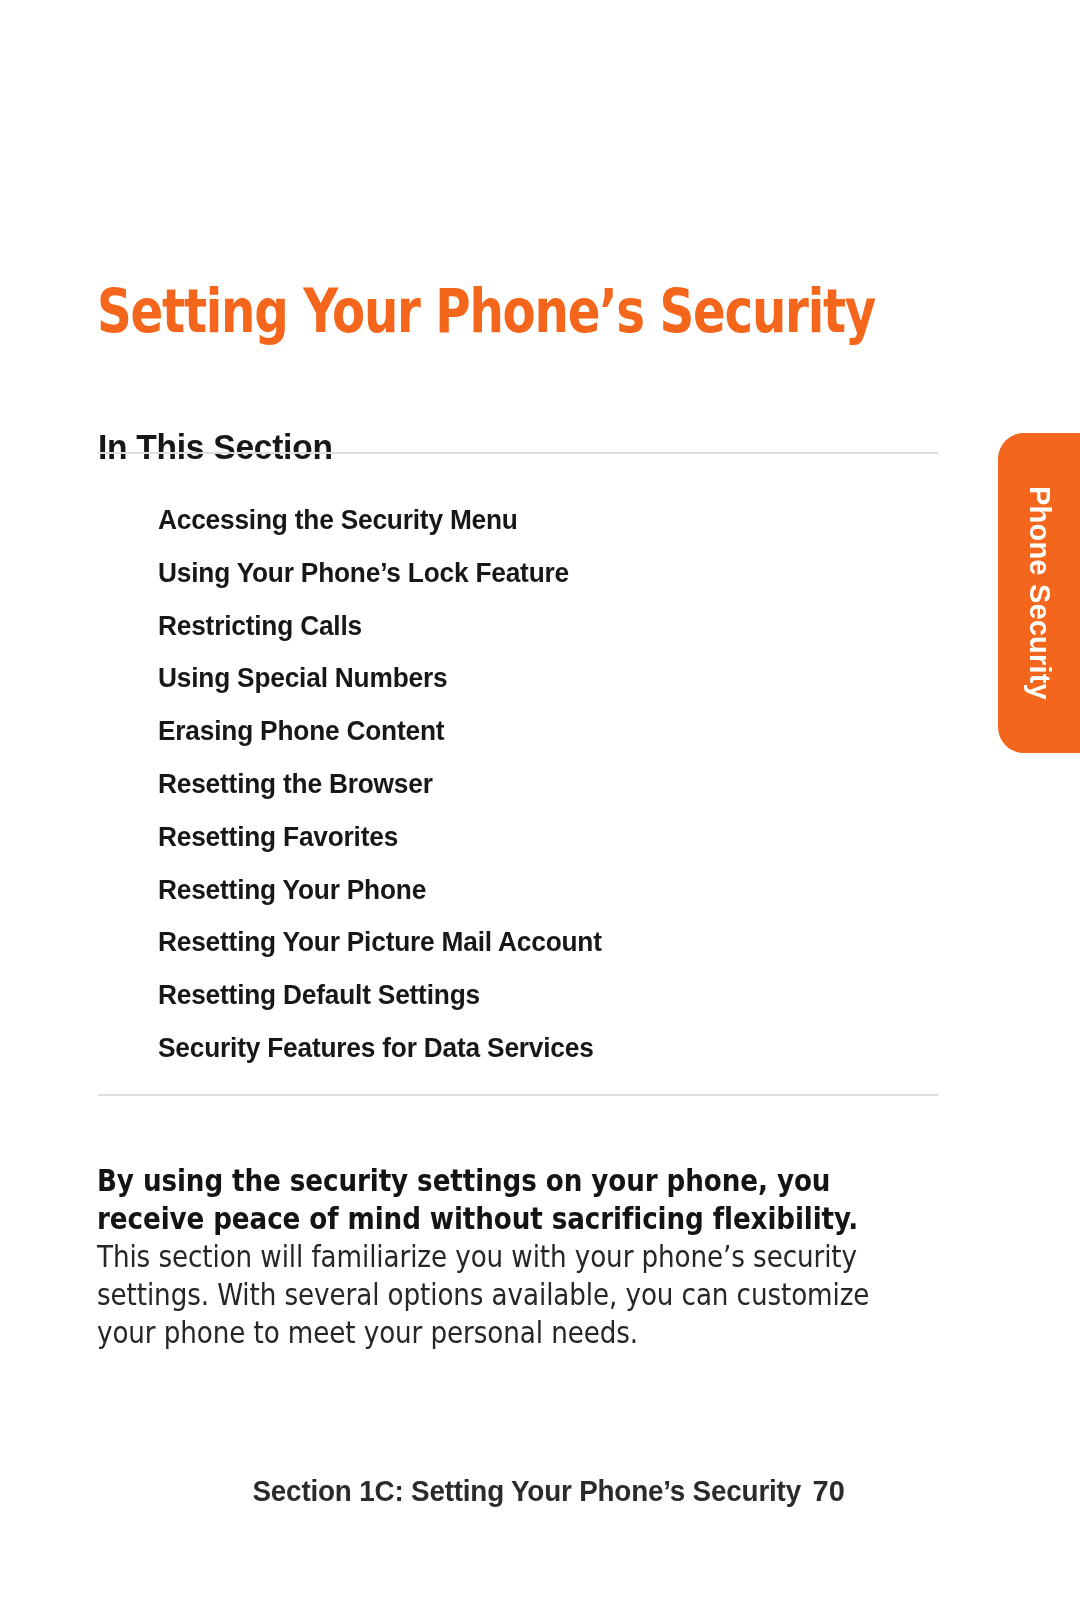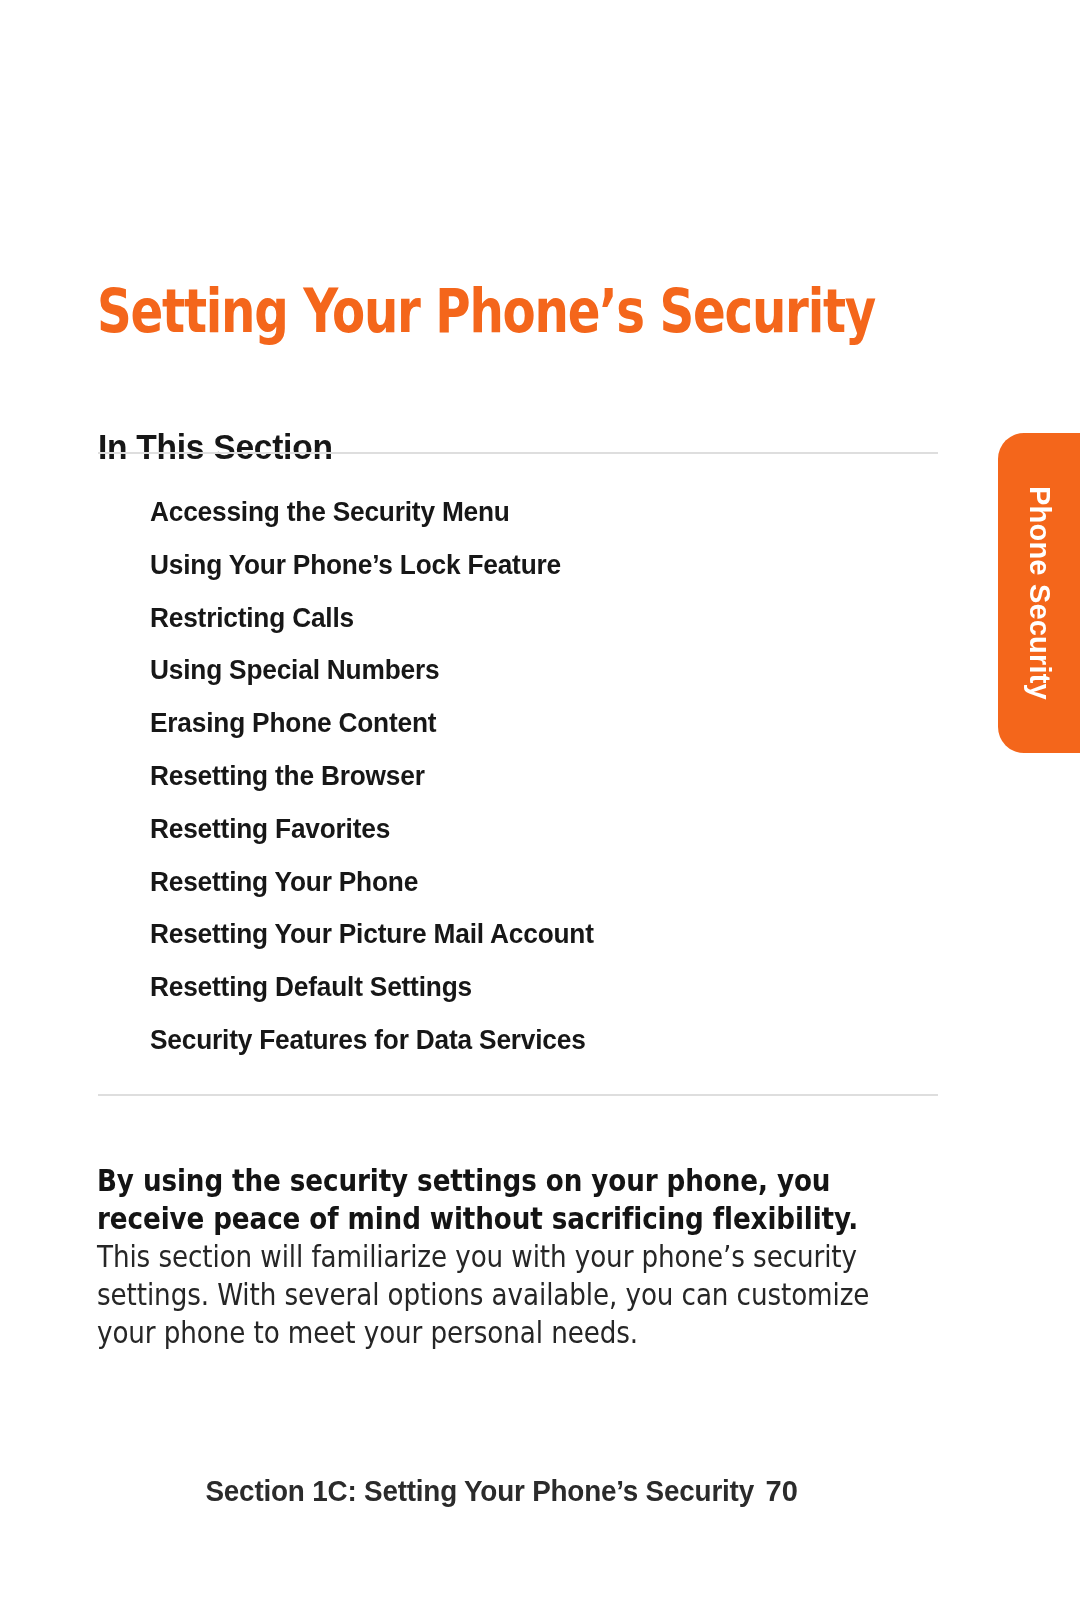--- a/index.html
+++ b/index.html
@@ -75,21 +75,21 @@
   .rule-top { top: 452px; }
   .rule-bottom { top: 1094px; }
 
   
   .toc {
     position: absolute;
     top: 486px;
     left: 150px;
     width: 800px;
     list-style: none;
-    margin: 0;
+    margin: 8px;
     padding: 0;
   }
   .toc-item {
     font-family: "Liberation Sans", sans-serif;
     font-size: 27.5px;
     font-weight: 700;
     color: #171717;
     letter-spacing: -0.2px;
     line-height: 52.8px;
     height: 52.8px;
@@ -145,20 +145,21 @@
 
   
   .footer {
     position: absolute;
     top: 1475px;
     left: 0;
     width: 992px;
     display: flex;
     justify-content: center;
     align-items: baseline;
+    padding-left: 47px;
   }
   .footer-title {
     font-family: "Liberation Sans", sans-serif;
     font-size: 29px;
     font-weight: 700;
     color: #2b2b2b;
     letter-spacing: -0.2px;
     transform: scaleX(0.96);
     transform-origin: center baseline;
     white-space: nowrap;

